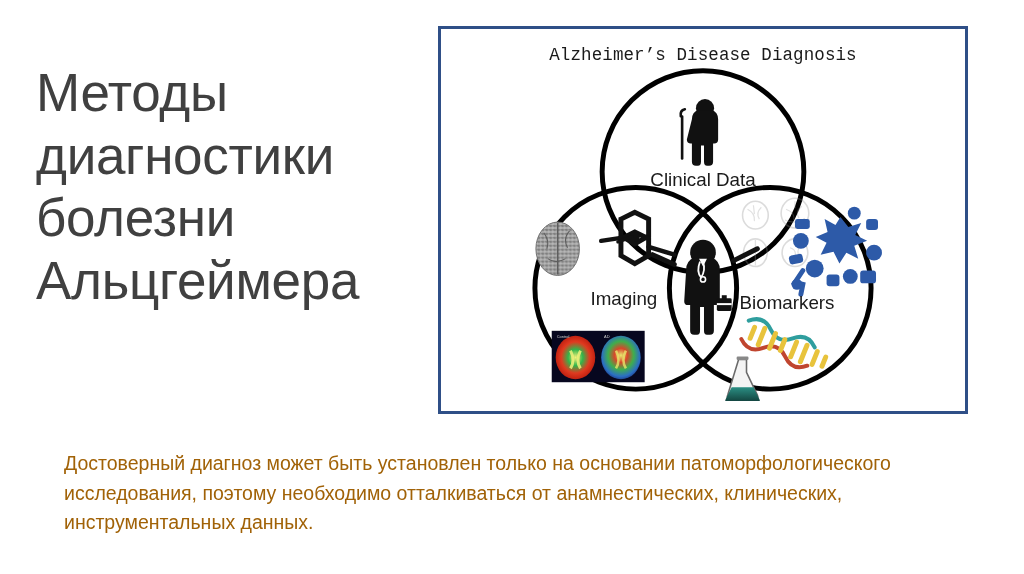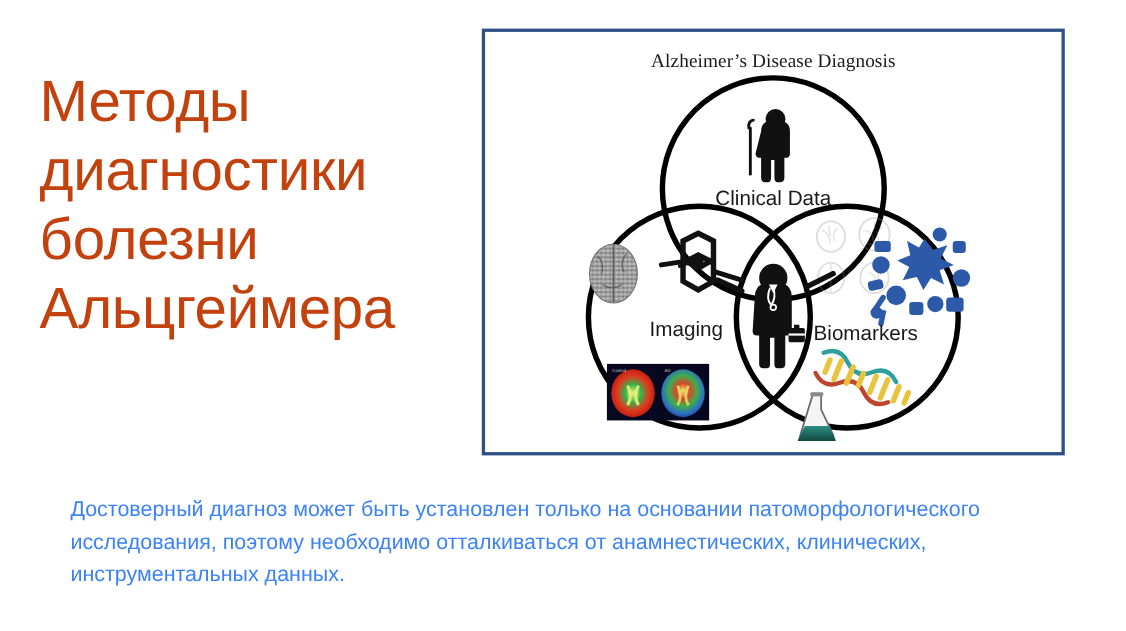--- a/index.html
+++ b/index.html
@@ -28,21 +28,21 @@
     left: 36px;
     top: 62px;
     width: 400px;
   }
   #slide-title {
     margin: 0;
     font-family: "Liberation Sans", "DejaVu Sans", sans-serif;
     font-weight: 400;
     font-size: 53px;
     line-height: 1.18;
-    color: #c2410c;
+    color: #404040;
     letter-spacing: -0.3px;
     white-space: pre-line;
   }
 
   
   #figure-frame {
     position: absolute;
     left: 438px;
     top: 26px;
     width: 530px;
@@ -54,21 +54,21 @@
   #figure-inner {
     position: absolute;
     inset: 0;
   }
   #figure-title {
     position: absolute;
     top: 16px;
     left: 0;
     right: 0;
     text-align: center;
-    font-family: Liberation Serif, serif;
+    font-family: Liberation Mono, monospace;
     font-size: 17.5px;
     color: #1a1a1a;
     letter-spacing: 0.1px;
   }
 
   
   #venn-stage {
     position: absolute;
     left: 0;
     top: 24px;
@@ -97,21 +97,21 @@
 
   
   #caption {
     position: absolute;
     left: 64px;
     top: 449px;
     width: 836px;
     font-family: "Liberation Sans", "DejaVu Sans", sans-serif;
     font-size: 19.5px;
     line-height: 1.52;
-    color: #3b82f6;
+    color: #a16207;
     white-space: pre-line;
   }
 </style>
 </head>
 <body>
 
 <div id="slide">
 
   <div id="title-block">
     <h1 id="slide-title">Методы

